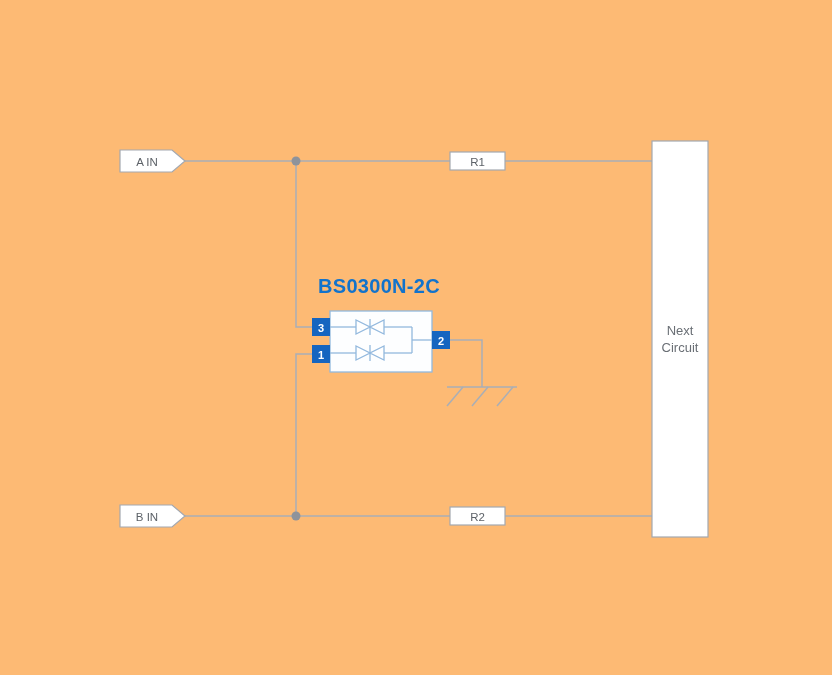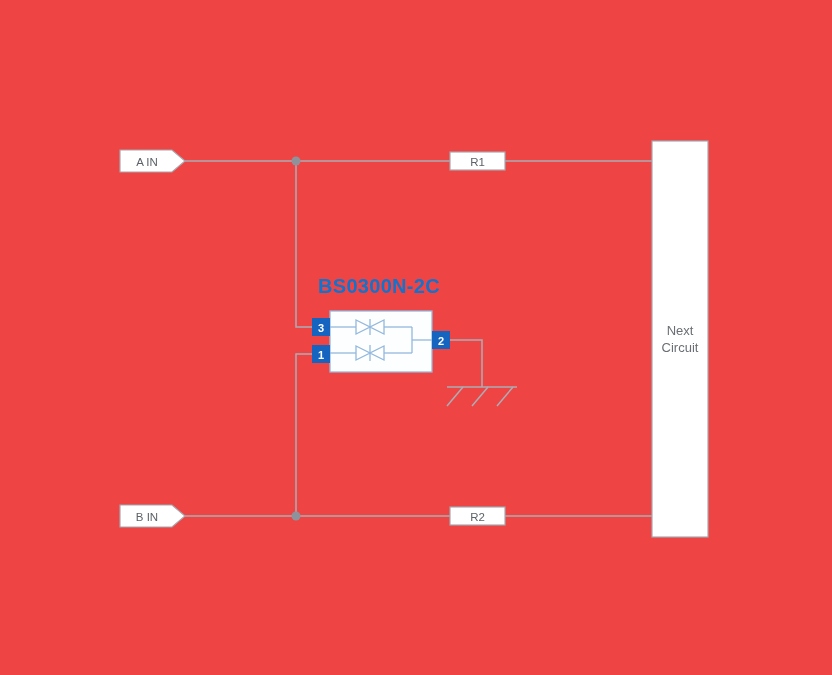--- a/index.html
+++ b/index.html
@@ -1,21 +1,21 @@
 <!DOCTYPE html>
 <html><head>
 <meta charset="utf-8">
 <style>
   html,body { margin:0; padding:0; background:#ffffff; }
   .canvas {
     position:relative;
     width:832px;
     height:675px;
     margin:0 auto;
-    background:#ef4444;
+    background:#fdba74;
     font-family:"Liberation Sans", sans-serif;
     overflow:hidden;
   }
   svg { display:block; }
 
   .wire   { stroke:#a9aeb6; stroke-width:1.5; fill:none; }
   .junction { fill:#8e939b; stroke:none; }
   .boxline { fill:#ffffff; stroke:#a3a8b0; stroke-width:1.2; }
   .flag   { fill:#ffffff; stroke:#a3a8b0; stroke-width:1.2; }
 

